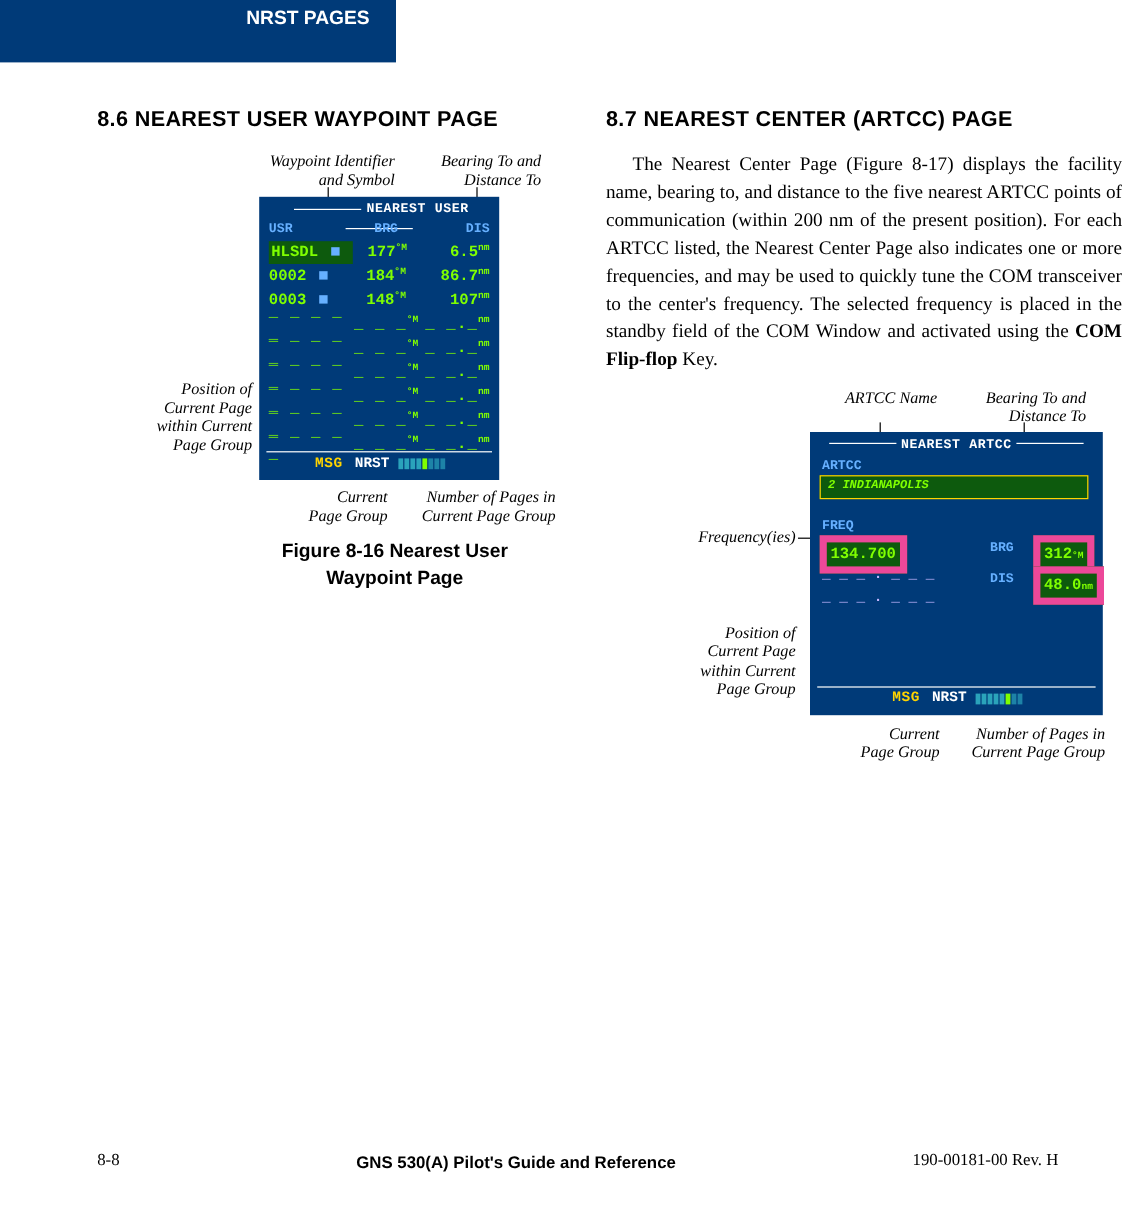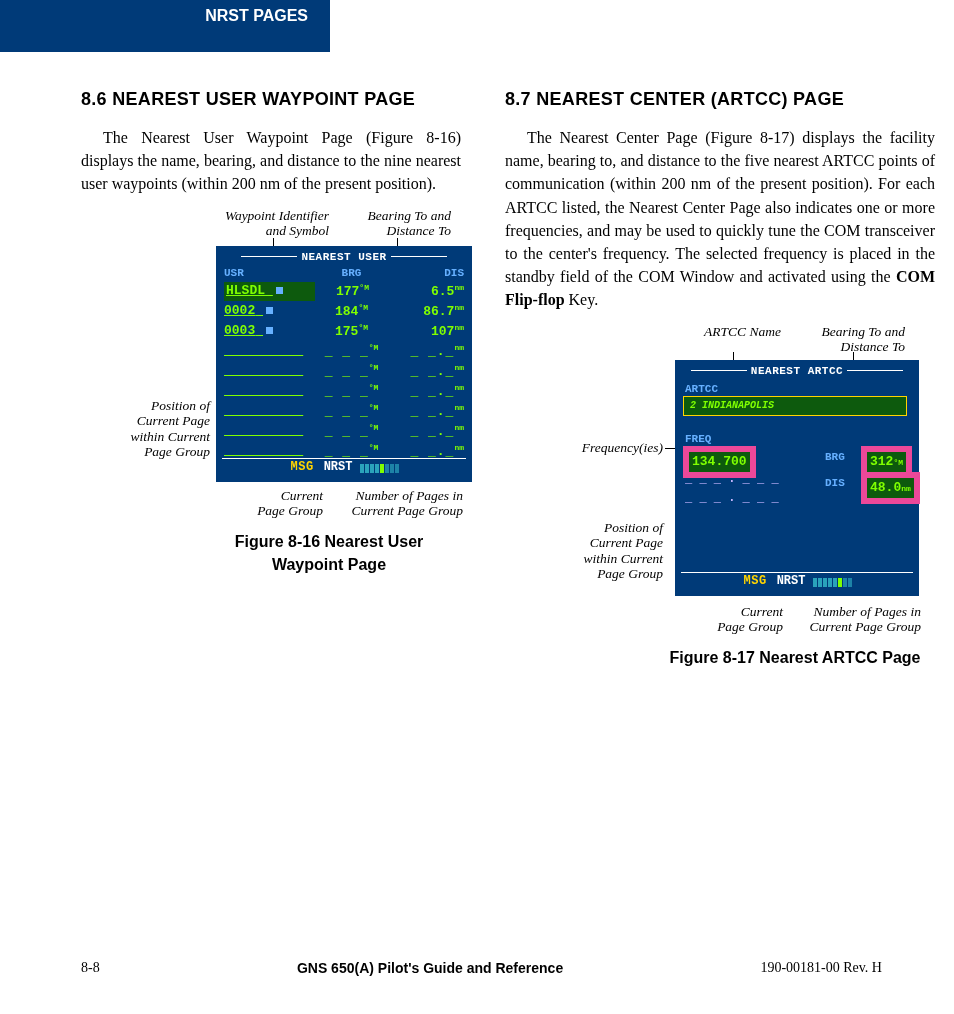--- a/index.html
+++ b/index.html
@@ -73,21 +73,21 @@
     margin-top: 10px;
   }
   .gps {
     position: absolute;
     background: #003a78;
     font-family: 'Courier New', monospace;
     font-weight: bold;
     color: #7fff00;
     font-size: 12px;
   }
-  .fig16 .gps { left: 135px; top: 38px; width: 256px; height: 236px; }
+  .fig16 .gps { left: 135px; top: 38px; width: 200px; height: 236px; }
   .fig17wrap { position: relative; width: 430px; height: 350px; margin-top: 6px; }
   .fig17 .gps { left: 170px; top: 36px; width: 244px; height: 236px; }
   .gps-title {
     position: absolute;
     top: 4px; left: 0; right: 0;
     text-align: center;
     color: #fff;
     font-size: 11px;
     letter-spacing: 0.5px;
   }
@@ -97,21 +97,21 @@
     top: 20px; left: 8px; right: 8px;
     display: flex;
     color: #66b0ff;
     font-size: 11px;
   }
   .hdr-row span:nth-child(1){ flex:1.2; }
   .hdr-row span:nth-child(2){ flex:1; text-align:center; }
   .hdr-row span:nth-child(3){ flex:1; text-align:right; }
   .data-rows { position:absolute; top:36px; left:8px; right:8px; }
   .drow { display:flex; font-size:13px; height:20px; align-items:center; }
-  .drow .c1 { flex:1.2; color:#7fff00;text-decoration:underline; }
+  .drow .c1 { flex:1.2; color:#7fff00; }
   .drow .sym { display:inline-block; width:7px; height:7px; background:#66b0ff; margin-left:3px; }
   .drow .c2 { flex:1; text-align:center; color:#7fff00; }
   .drow .c3 { flex:1; text-align:right; color:#7fff00; }
   .drow.hl .c1 { background:#0d5a0d; padding-left:2px; }
   .drow.empty .c1,.drow.empty .c2,.drow.empty .c3 { color:#7fff00; }
   .drow .suf { font-size:8px; color:#7fff00; vertical-align:super; }
   .drow.empty .dash { letter-spacing: 1px; }
   .gps-footer {
     position:absolute; left:6px; right:6px; bottom:6px; height:18px;
     border-top:1px solid #fff;
@@ -144,21 +144,20 @@
 <body>
 
 <div class="section-tab">
   <div>NRST PAGES</div>
 </div>
 
 <div class="columns">
 
   <div class="col">
     <h2>8.6  NEAREST USER WAYPOINT PAGE</h2>
-    <p class="para"><span class="indent"></span><span>The Nearest User Waypoint Page (Figure 8-16) displays the name, bearing, and distance to the nine nearest user waypoints (within 200 nm of the present position).</span></p>
 
     <div class="fig16wrap fig16">
 
       <div class="callout" style="left:138px; top:0; width:110px;">Waypoint Identifier and Symbol</div>
       <div class="callout" style="left:270px; top:0; width:100px;">Bearing To and Distance To</div>
       <div class="callout-line" style="left:192px; top:30px; width:1px; height:22px;"></div>
       <div class="callout-line" style="left:316px; top:30px; width:1px; height:22px;"></div>
 
       <div class="callout" style="left:29px; top:190px; width:100px; text-align:right;">
         <span>Position of</span><br>
@@ -180,21 +179,21 @@
             <span class="c2"><span>177</span><span class="suf">°M</span></span>
             <span class="c3"><span>6.5</span><span class="suf">nm</span></span>
           </div>
           <div class="drow">
             <span class="c1"><span>0002</span> <span class="sym"></span></span>
             <span class="c2"><span>184</span><span class="suf">°M</span></span>
             <span class="c3"><span>86.7</span><span class="suf">nm</span></span>
           </div>
           <div class="drow">
             <span class="c1"><span>0003</span> <span class="sym"></span></span>
-            <span class="c2"><span>175</span><span class="suf">°M</span></span>
+            <span class="c2"><span>148</span><span class="suf">°M</span></span>
             <span class="c3"><span>107</span><span class="suf">nm</span></span>
           </div>
 
           <div class="drow empty">
               <span class="c1 dash">_ _ _ _ _</span>
               <span class="c2"><span class="dash">_ _ _</span><span class="suf">°M</span></span>
               <span class="c3"><span class="dash">_ _._</span><span class="suf">nm</span></span>
             </div>
           <div class="drow empty">
               <span class="c1 dash">_ _ _ _ _</span>
@@ -308,22 +307,21 @@
 
       <div class="callout" style="left:198px; top:280px; width:80px;">
         <span>Current</span><br>
         <span>Page Group</span>
       </div>
       <div class="callout" style="left:286px; top:280px; width:130px;">
         <span>Number of Pages in</span><br>
         <span>Current Page Group</span>
       </div>
 
-      <div class="figcap" style="position:absolute; top:316px; left:150px; right:0;">Figure 8-17  Nearest ARTCC Page</div>
     </div>
   </div>
 </div>
 
 <div class="footer">
   <span>8-8</span>
-  <span class="center">GNS 650(A) Pilot's Guide and Reference</span>
+  <span class="center">GNS 530(A) Pilot's Guide and Reference</span>
   <span>190-00181-00  Rev. H</span>
 </div>
 
 </body></html>

